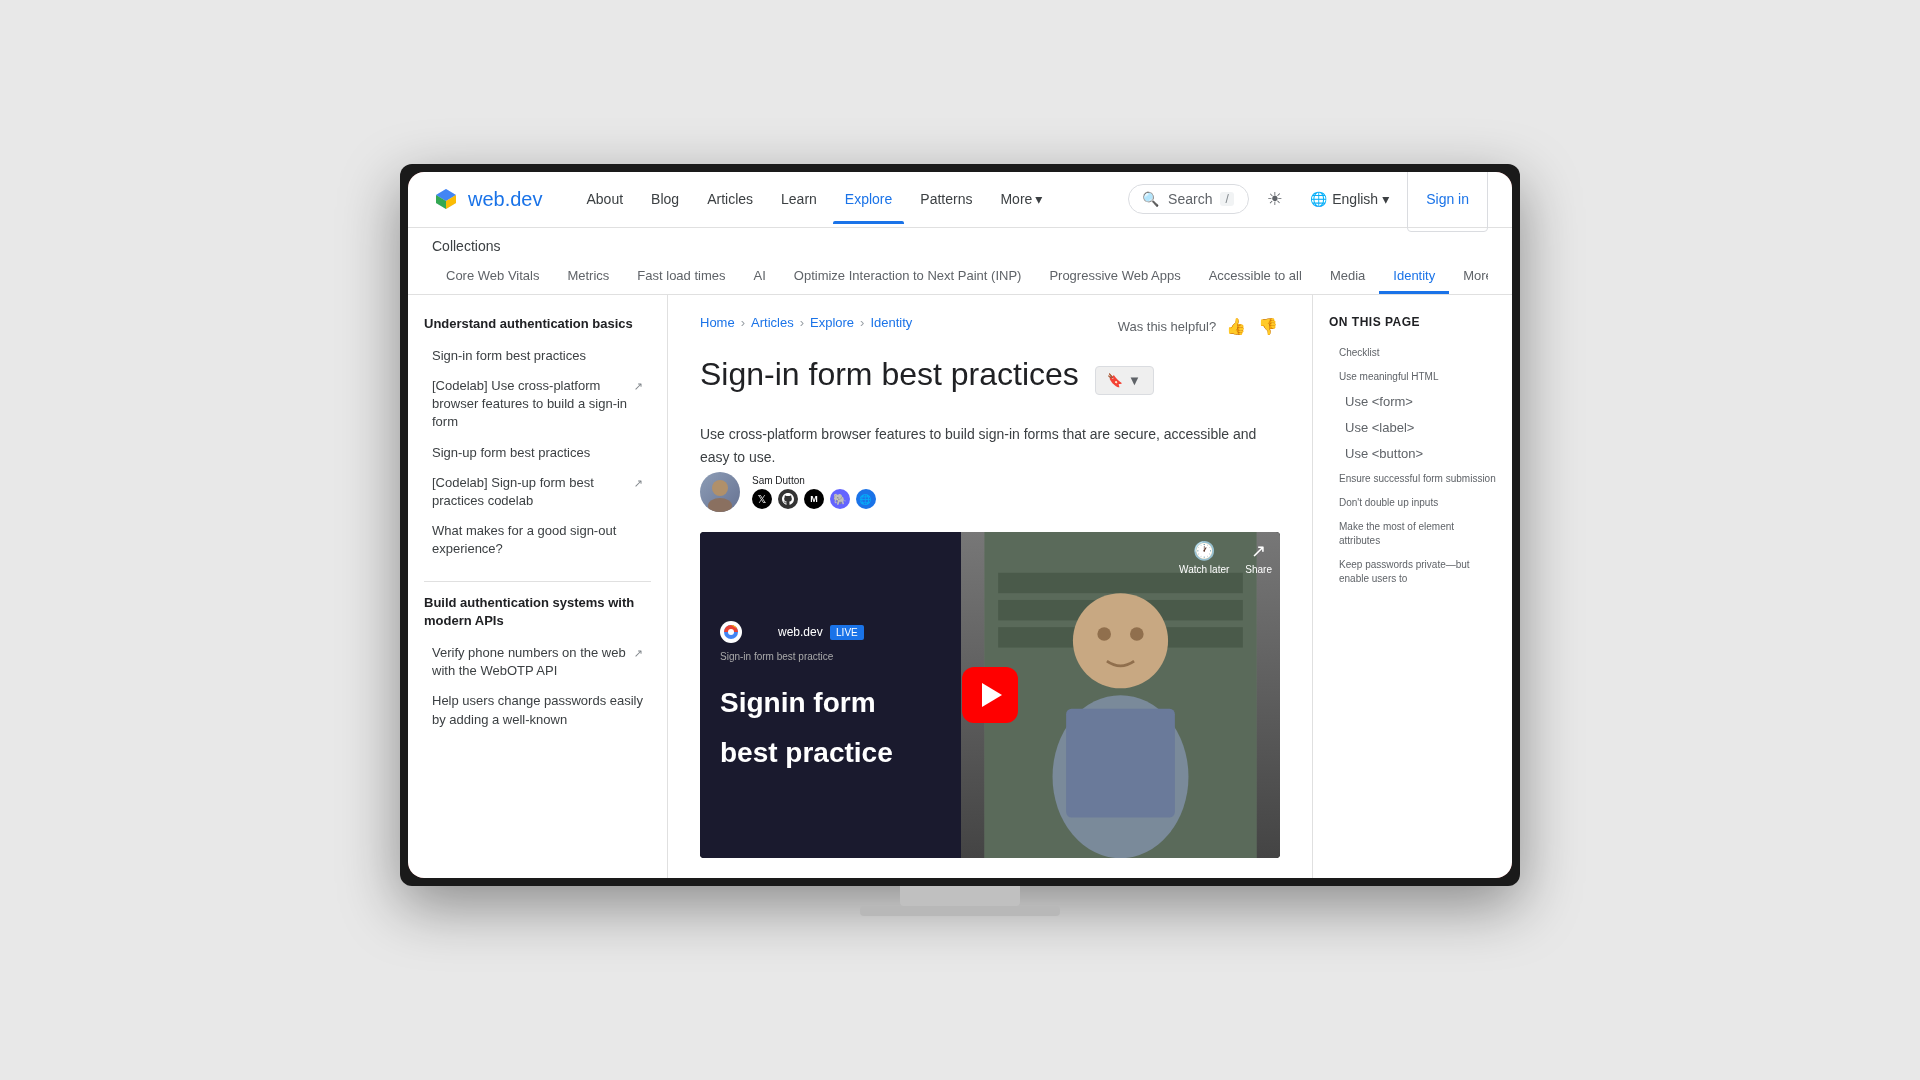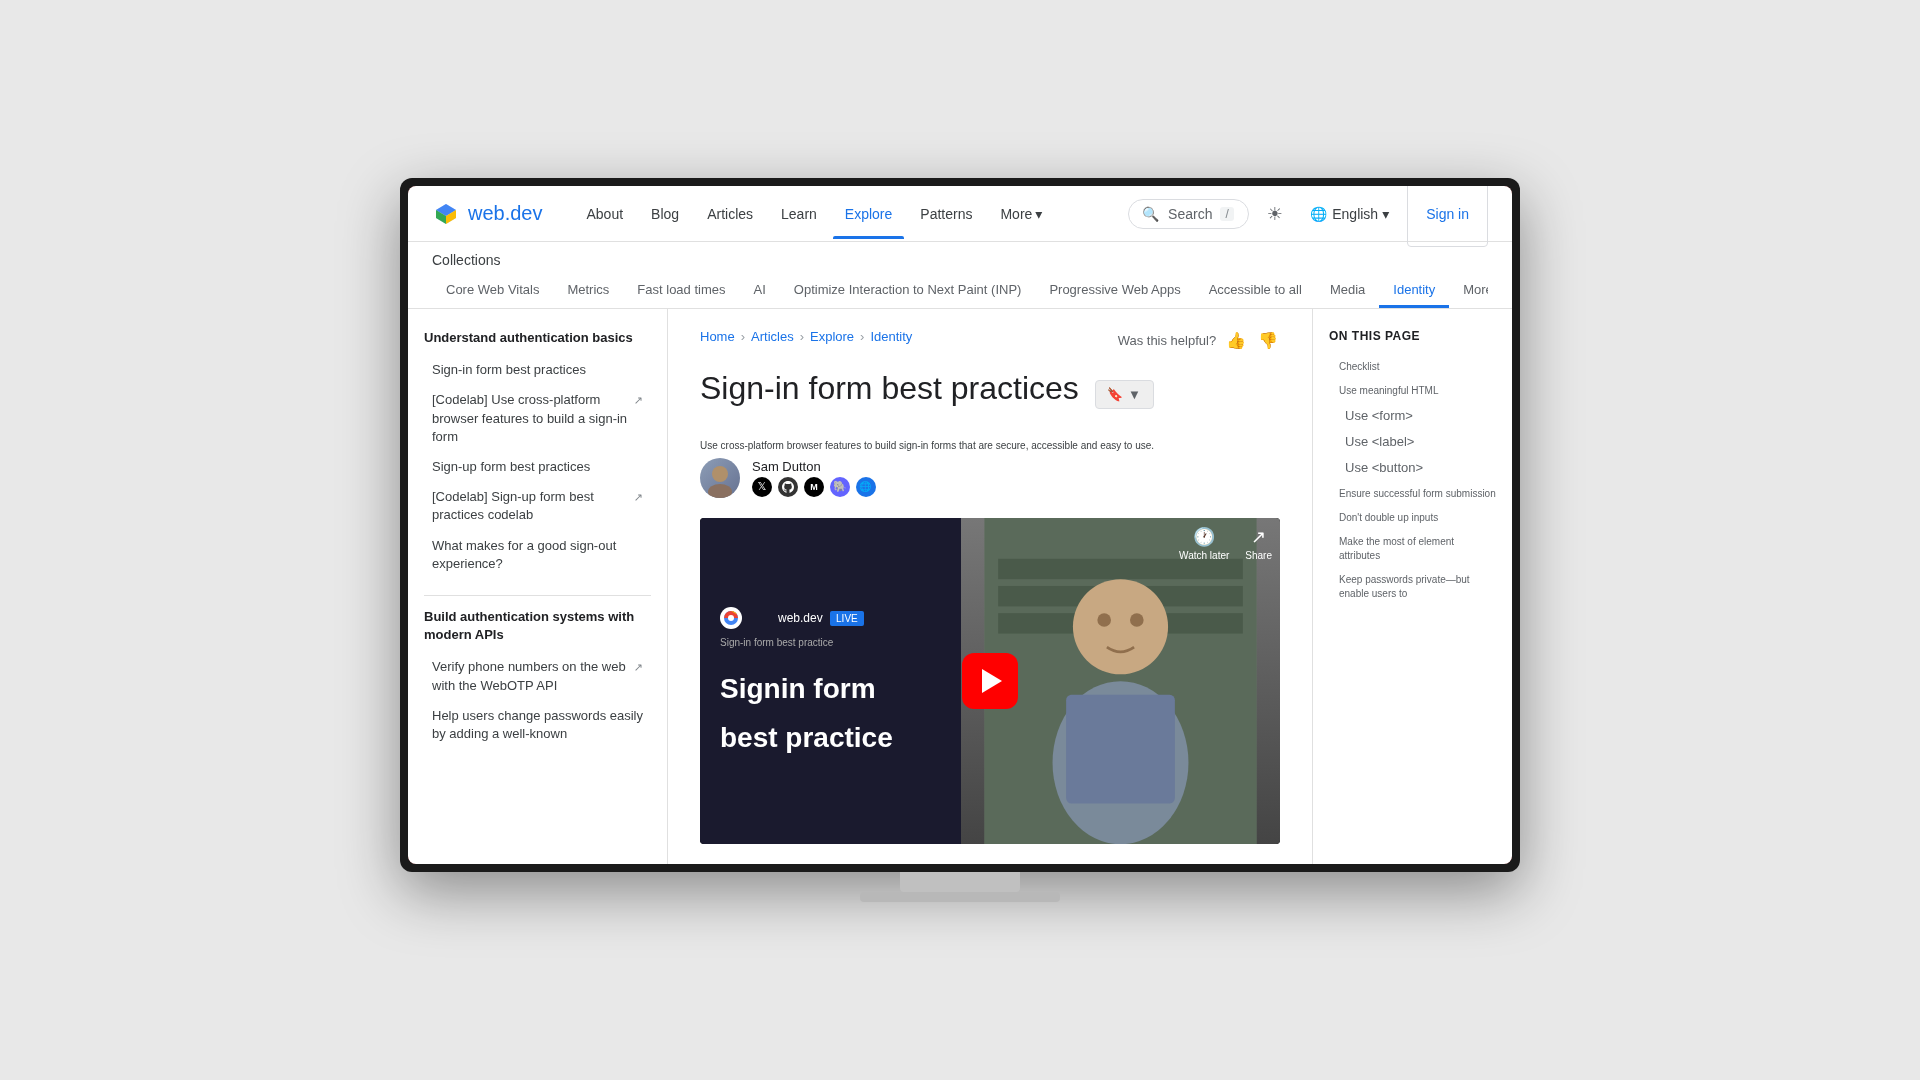--- a/index.html
+++ b/index.html
@@ -17,21 +17,21 @@
       margin: 0 auto;
     }
     .monitor-screen {
       background: #1a1a1a;
       border-radius: 12px;
       padding: 8px;
       box-shadow: 0 20px 60px rgba(0,0,0,0.4);
     }
     .browser-window {
       background: #7f1d1d;
-      border-radius: 8px;
+      border-radius: 16px;
       overflow: hidden;
       width: 100%;
     }
     
     .top-nav {
       background: #fff;
       border-bottom: 1px solid #e0e0e0;
       display: flex;
       align-items: center;
       padding: 0 24px;
@@ -273,21 +273,21 @@
       padding: 6px 12px;
       border: 1px solid #dadce0;
       border-radius: 4px;
       font-size: 13px;
       color: #5f6368;
       cursor: pointer;
       vertical-align: middle;
       margin-left: 16px;
     }
     .page-description {
-      font-size: 10px;
+      font-size: 14px;
       color: #3c4043;
       line-height: 1.6;
       margin-bottom: 4px;
     }
     .author-section {
       display: flex;
       align-items: center;
       gap: 12px;
       margin-bottom: 20px;
     }
@@ -303,21 +303,21 @@
       width: 100%;
       height: 100%;
       background: linear-gradient(135deg, #8d9db6 0%, #667292 100%);
       display: flex;
       align-items: center;
       justify-content: center;
       color: white;
       font-size: 18px;
     }
     .author-name {
-      font-size: 13px;
+      font-size: 10px;
       font-weight: 500;
       color: #202124;
     }
     .author-social {
       display: flex;
       gap: 6px;
       margin-top: 3px;
     }
     .social-icon {
       width: 20px;

